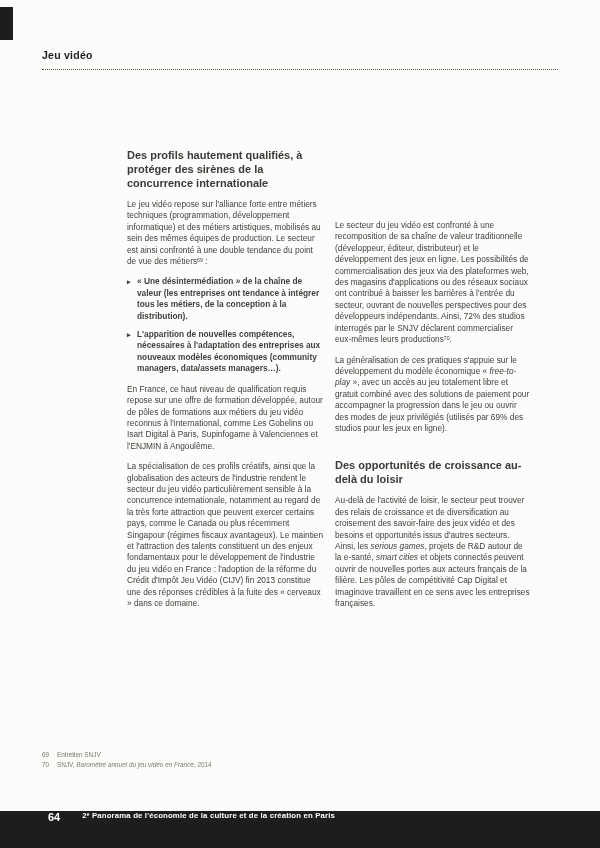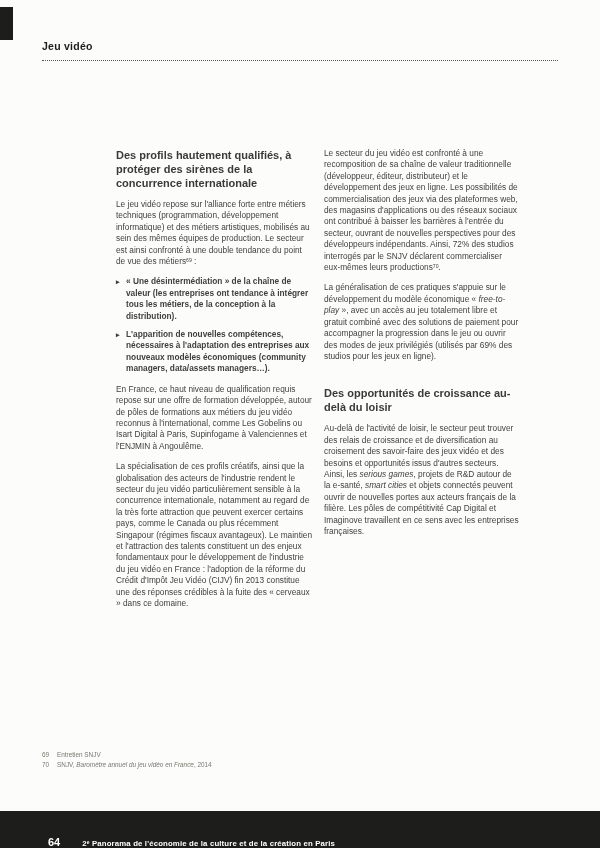--- a/index.html
+++ b/index.html
@@ -3,45 +3,45 @@
 <meta charset="utf-8">
 <style>
   html,body { margin:0; padding:0; background:#e8e8e8; }
   .page {
     position:relative; width:600px; height:848px; margin:0 auto;
     background:#fcfcfa; overflow:hidden;
     font-family:"Liberation Sans", sans-serif; color:#3f3f3d;
   }
   .corner-tab { position:absolute; left:0; top:7px; width:13px; height:33px; background:#1d1d1b; }
 
-  .page-header { position:absolute; left:42px; right:42px; top:36px; }
+  .page-header { position:absolute; left:42px; right:42px; top:45px; }
   .section-label { font-size:10.5px; font-weight:bold; color:#1d1d1b; letter-spacing:.25px; }
   .dotted-rule { margin-top:6px; height:0; border-bottom:1px dotted #56554f; }
 
-  .content { position:absolute; left:116px; top:148px; width:404px; display:flex; gap:12px; }
+  .content { position:absolute; left:127px; top:148px; width:404px; display:flex; gap:12px;align-items:flex-end; }
   .col { width:196px; }
 
   .heading { font-size:11px; line-height:14px; font-weight:bold; color:#3a3a38; margin:0 0 9px 0; }
   .heading.secondary { margin-top:24px; }
   .para { font-size:8.3px; line-height:11.4px; margin:0 0 9px 0; }
 
   .bullets { list-style:none; margin:0 0 9px 0; padding:0;font-weight:bold; }
   .bullet { display:flex; font-size:8.3px; line-height:11.4px; margin:0 0 7px 0; }
   .marker { flex:none; width:10px; font-size:7px; line-height:11.4px; color:#3f3f3d; }
   .bullet-text { flex:1; }
 
   .it { font-style:italic; }
   sup { font-size:.62em; line-height:0; position:relative; top:-.45em; vertical-align:baseline; }
 
   .footnotes { position:absolute; left:42px; top:750px; font-size:6.4px; line-height:10px; color:#79786f; }
   .fn-num { display:inline-block; width:15px; }
 
   .page-footer {
     position:absolute; left:0; right:0; bottom:0; height:37px;
-    background:#1d1d1b; color:#ffffff; display:flex; align-items:flex-end;
+    background:#1d1d1b; color:#ffffff; display:flex; align-items:flex-start;
   }
   .page-number { font-size:11px; font-weight:bold; margin-left:48px; }
   .footer-title { font-size:7.8px; font-weight:bold; margin-left:22px; letter-spacing:.15px; }
 </style>
 </head>
 <body>
 
 <div class="page">
 
   <div class="corner-tab"></div>

